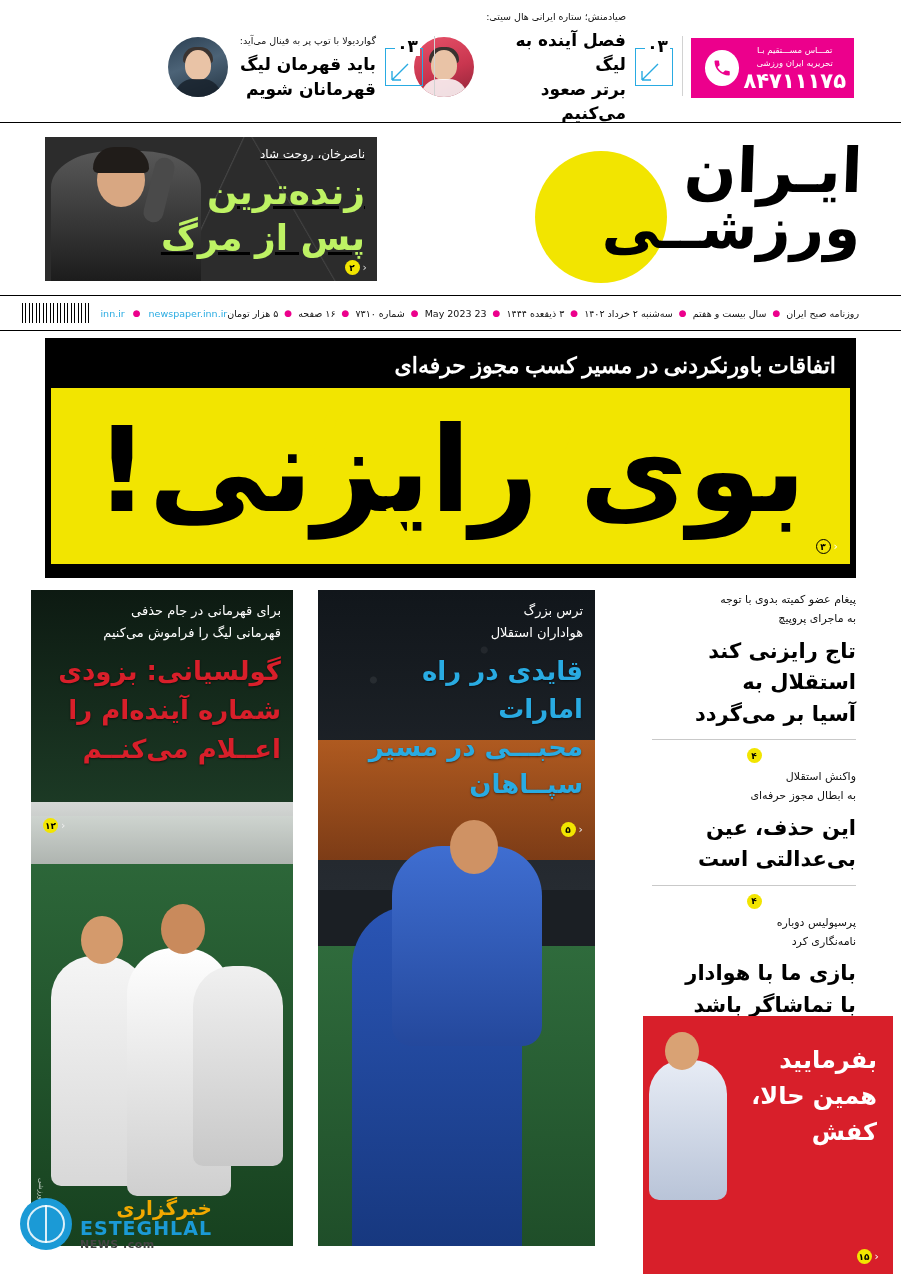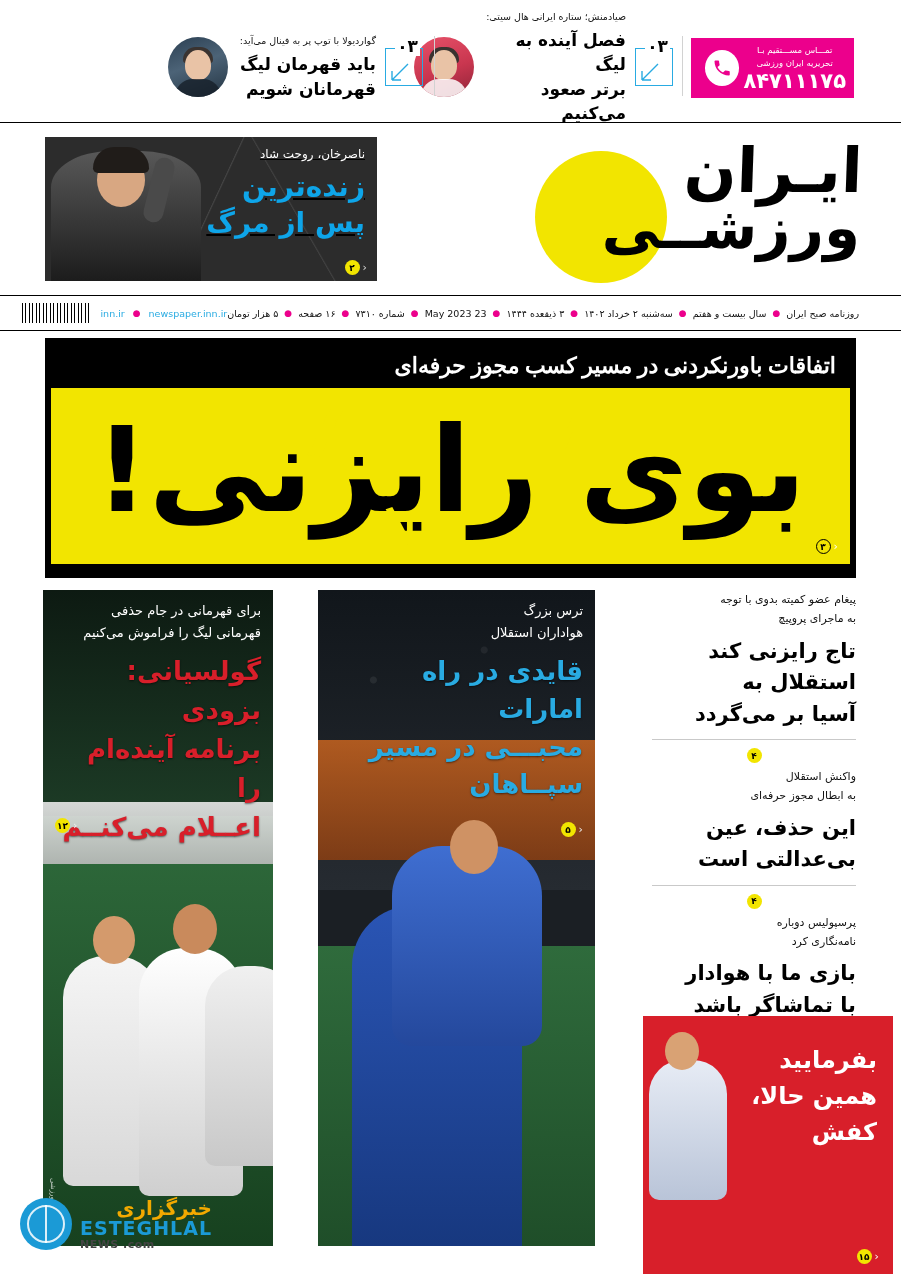--- a/index.html
+++ b/index.html
@@ -193,21 +193,21 @@
     background:
       linear-gradient(115deg, transparent 49.6%, rgba(255,255,255,.12) 49.8%, transparent 50.2%),
       linear-gradient(60deg, transparent 69.6%, rgba(255,255,255,.10) 69.8%, transparent 70.2%);
   }
   .lead-texts {
     position: absolute; top: 10px; right: 12px;
     text-align: right; direction: rtl; text-decoration: underline;
   }
   .lead-kicker { color: #fff; font-size: 12px; margin-bottom: 8px; }
   .lead-title {
-    color: #0ea5e9; font-size: 28px; font-weight: bold; line-height: 1.28;
+    color: #bef264; font-size: 36px; font-weight: bold; line-height: 1.28;
   }
   .pagenum-badge {
     position: absolute;
     display: flex; flex-direction: row-reverse; align-items: center; gap: 3px;
   }
   .pagenum-badge .circ {
     width: 15px; height: 15px; border-radius: 50%;
     background: #f2e500; color: #000;
     font-size: 9px; font-weight: bold;
     display: flex; align-items: center; justify-content: center;
@@ -359,22 +359,22 @@
     color: #29abe2; font-size: 26px; font-weight: bold; line-height: 1.45;
     text-shadow: 0 1px 2px rgba(0,0,0,.5);
   }
   .mid-pagenum { top: 232px; right: 12px; }
   .mid-pagenum .circ { background: #f2e500; }
   .mid-pagenum .chev { color: #eee; }
 
   
   .col-left {
     position: absolute;
-    top: 590px; left: 43px;
-    width: 230px; height: 656px;
+    top: 590px; left: 31px;
+    width: 262px; height: 656px;
     background: #14331e;
     overflow: hidden;
   }
   .col-left .stands {
     position: absolute; top: 0; left: 0; right: 0; height: 230px;
     background: linear-gradient(180deg,#0d1a12 0%, #1d3c26 100%);
   }
   .col-left .grass {
     position: absolute; bottom: 0; left: 0; right: 0; height: 430px;
     background: linear-gradient(180deg,#2f6b3c 0%, #17411f 100%);
@@ -675,21 +675,21 @@
     <div class="ad"></div>
     <div class="lp-b1"></div>
     <div class="lp-h1"></div>
     <div class="lp-b2"></div>
     <div class="lp-h2"></div>
     <div class="lp-b3"></div>
     <div class="left-texts">
       <div class="left-kicker" style="white-space:pre-line;">برای قهرمانی در جام حذفی
 قهرمانی لیگ را فراموش می‌کنیم</div>
       <div class="left-title" style="white-space:pre-line;">گولسیانی: بزودی
-برنامه آینده‌ام را
+شماره آینده‌ام را
 اعــلام می‌کنــم</div>
     </div>
     <div class="pagenum-badge left-pagenum">
       <span class="circ">۱۲</span>
       <span class="chev">‹</span>
     </div>
     <div class="vert-credit">عکس: ایران ورزشی</div>
   </div>
 
   <div class="red-box">

